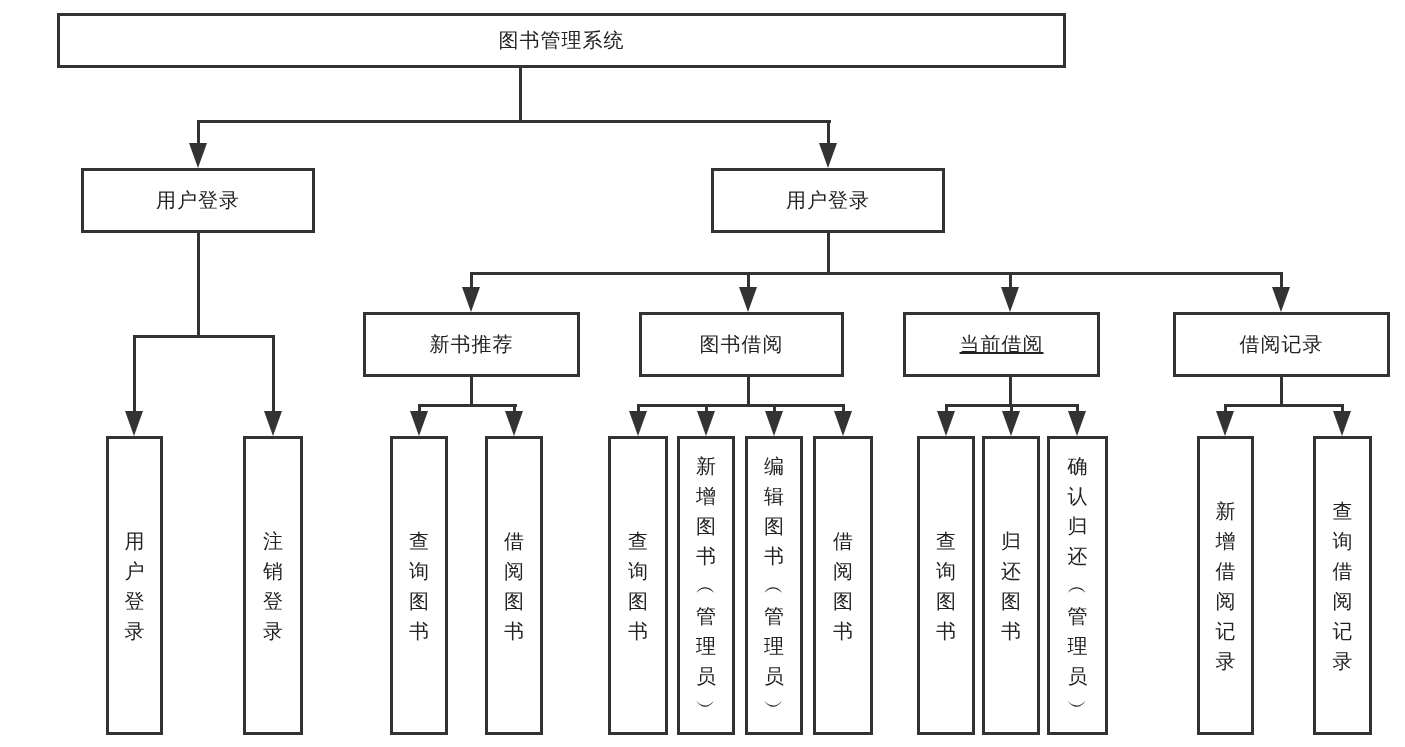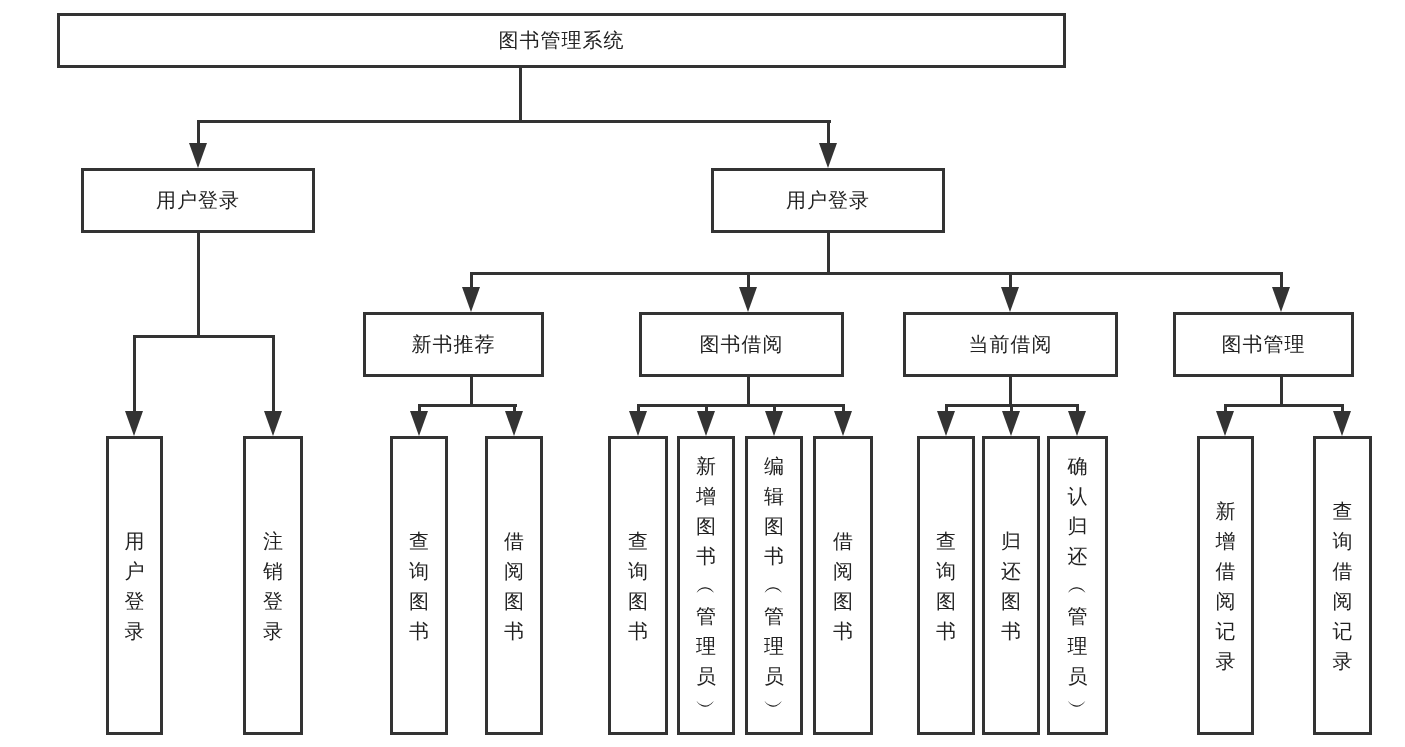--- a/index.html
+++ b/index.html
@@ -23,21 +23,21 @@
     box-sizing:border-box;
     border:3px solid var(--line);
     background:var(--background);
     display:flex;align-items:center;justify-content:center;
     font-size:20px;
     letter-spacing:1px;
     color:var(--text);
   }
   .root-box{left:13px;top:13px;width:1009px;height:55px;margin-left:44px;}
   .lvl{height:65px;top:168px;width:234px;}
-  .lvl3{height:65px;top:312px;width:181px;}
+  .lvl3{height:65px;top:312px;width:217px;}
   
   .leaf{
     position:absolute;
     top:436px;height:299px;width:58px;
     box-sizing:border-box;
     border:3px solid var(--line);
     background:var(--background);
     display:flex;align-items:center;justify-content:center;
   }
   .vtext{display:flex;flex-direction:column;align-items:center;}
@@ -91,22 +91,22 @@
   <div class="vline" style="left:747px;top:272px;height:18px;"></div>
   <div class="vline" style="left:1009px;top:272px;height:18px;"></div>
   <div class="vline" style="left:1280px;top:272px;height:18px;"></div>
   <div class="arrow" style="left:462px;top:287px;"></div>
   <div class="arrow" style="left:739px;top:287px;"></div>
   <div class="arrow" style="left:1001px;top:287px;"></div>
   <div class="arrow" style="left:1272px;top:287px;"></div>
 
   <div class="box lvl3" style="left:363px;">新书推荐</div>
   <div class="box lvl3" style="left:639px;width:205px;">图书借阅</div>
-  <div class="box lvl3" style="left:903px;width:215px;">当前借阅</div>
-  <div class="box lvl3" style="left:1173px;">图书管理</div>
+  <div class="box lvl3" style="left:903px;width:197px;text-decoration:underline;">当前借阅</div>
+  <div class="box lvl3" style="left:1173px;">借阅记录</div>
 
   <div class="vline" style="left:470px;top:377px;height:29px;"></div>
   <div class="hline" style="left:418px;top:404px;width:99px;"></div>
   <div class="vline" style="left:418px;top:404px;height:10px;"></div>
   <div class="vline" style="left:513px;top:404px;height:10px;"></div>
   <div class="arrow" style="left:410px;top:411px;"></div>
   <div class="arrow" style="left:505px;top:411px;"></div>
 
   <div class="vline" style="left:747px;top:377px;height:29px;"></div>
   <div class="hline" style="left:637px;top:404px;width:208px;"></div>

